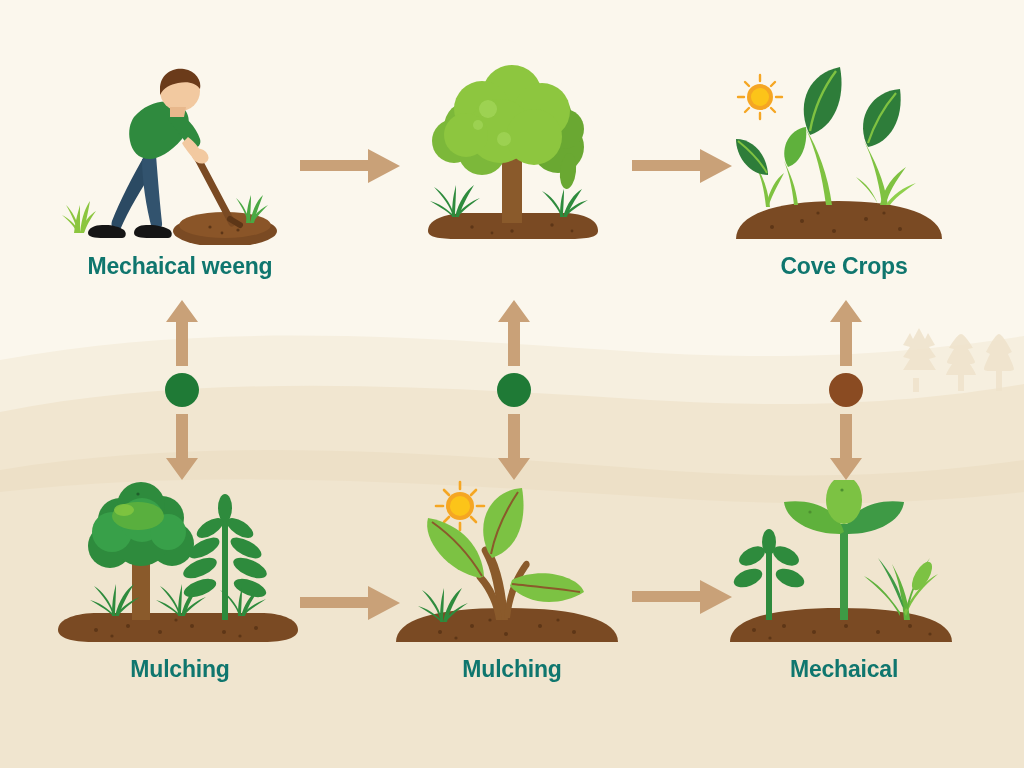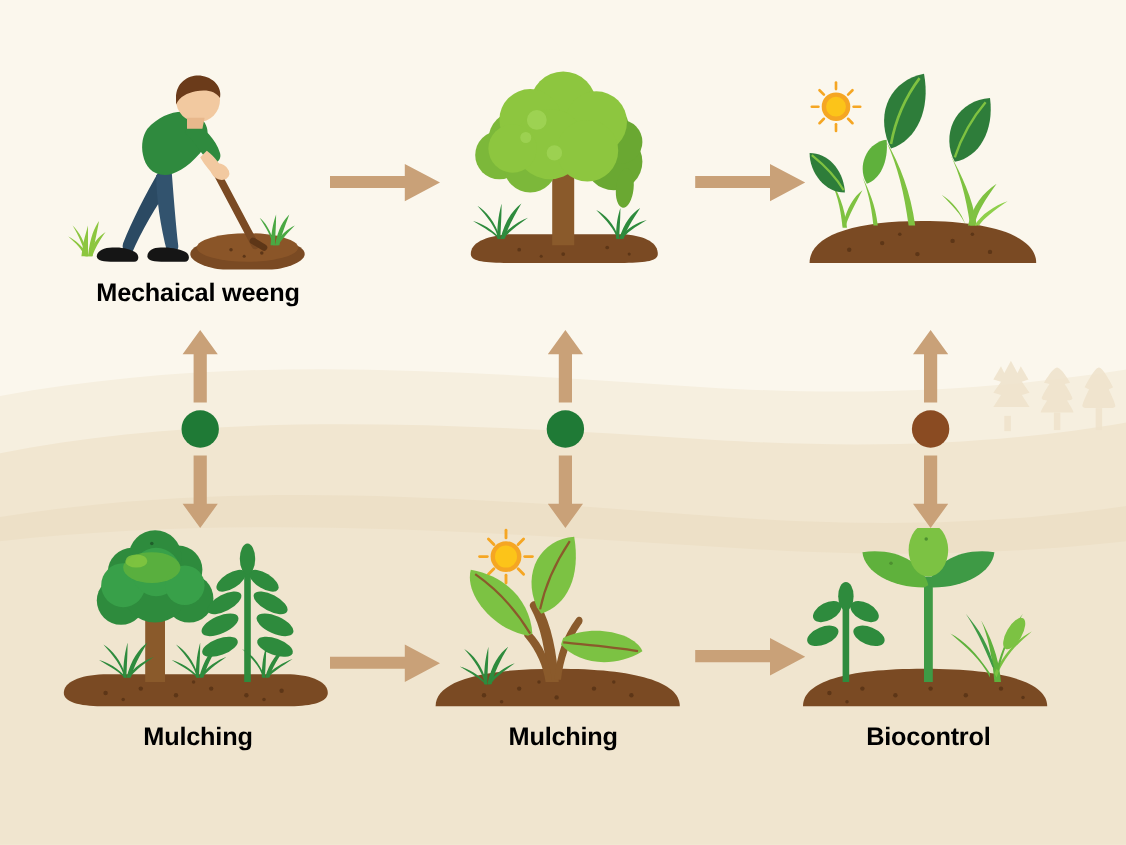--- a/index.html
+++ b/index.html
@@ -28,21 +28,21 @@
   .node-art {
     position: relative;
     width: 260px;
     height: 190px;
   }
   .node-art svg { display: block; width: 100%; height: 100%; }
   .node-label {
     text-align: center;
     font-size: 23px;
     font-weight: bold;
-    color: #000000;
+    color: #0f766e;
     letter-spacing: -0.2px;
     margin-top: 8px;
     white-space: nowrap;
   }
   .h-arrow {
     position: absolute;
     width: 110px;
     height: 46px;
   }
   .h-arrow svg { display:block; width:100%; height:100%; }
@@ -235,20 +235,21 @@
           <path d="M168,150 C164,122 158,102 150,86 C160,104 170,124 174,150 Z" fill="#7fc241"></path>
           <path d="M152,88 C142,62 158,36 186,34 C190,64 176,88 154,92 Z" fill="#2e7d3a"></path>
           <path d="M182,38 C170,52 160,70 154,88" stroke="#7fc241" stroke-width="2.2" fill="none"></path>
 
           <path d="M166,150 C170,132 180,120 192,112 C182,126 174,138 172,150 Z" fill="#7fc241"></path>
           <path d="M164,150 C160,138 152,128 142,122 C152,132 160,140 164,150 Z" fill="#7fc241"></path>
           <path d="M172,150 C178,140 190,132 202,128 C190,136 180,144 176,150 Z" fill="#8fd04c"></path>
         </g>
       </svg>
     </div>
+    <div class="node-label">Cove Crops</div>
   </div>
 
   <div class="h-arrow" style="left:296px; top:143px;">
     <svg viewBox="0 0 110 46">
       <path d="M4,17 L72,17 L72,6 L104,23 L72,40 L72,28 L4,28 Z" fill="#c9a178"></path>
     </svg>
   </div>
   <div class="h-arrow" style="left:628px; top:143px;">
     <svg viewBox="0 0 110 46">
       <path d="M4,17 L72,17 L72,6 L104,23 L72,40 L72,28 L4,28 Z" fill="#c9a178"></path>
@@ -436,21 +437,21 @@
         <g>
           <path d="M190,140 C188,116 184,98 178,84 C186,98 194,116 196,140 Z" fill="#5fb13c"></path>
           <path d="M186,132 C174,114 162,102 150,96 C164,108 178,120 186,136 Z" fill="#5fb13c"></path>
           <path d="M190,132 C200,112 212,100 224,94 C210,106 198,118 192,136 Z" fill="#7cc243"></path>
           <path d="M188,126 C180,106 172,90 164,78 C176,92 186,108 190,128 Z" fill="#3e9a45"></path>
           <path d="M192,128 C198,106 206,90 216,78 C206,94 198,110 194,130 Z" fill="#5fb13c"></path>
           <ellipse cx="208" cy="96" rx="7" ry="16" transform="rotate(30 208 96)" fill="#7cc243"></ellipse>
         </g>
       </svg>
     </div>
-    <div class="node-label">Biocontrol</div>
+    <div class="node-label">Mechaical</div>
   </div>
 
   <div class="h-arrow" style="left:296px; top:580px;">
     <svg viewBox="0 0 110 46">
       <path d="M4,17 L72,17 L72,6 L104,23 L72,40 L72,28 L4,28 Z" fill="#c9a178"></path>
     </svg>
   </div>
   <div class="h-arrow" style="left:628px; top:574px;">
     <svg viewBox="0 0 110 46">
       <path d="M4,17 L72,17 L72,6 L104,23 L72,40 L72,28 L4,28 Z" fill="#c9a178"></path>

